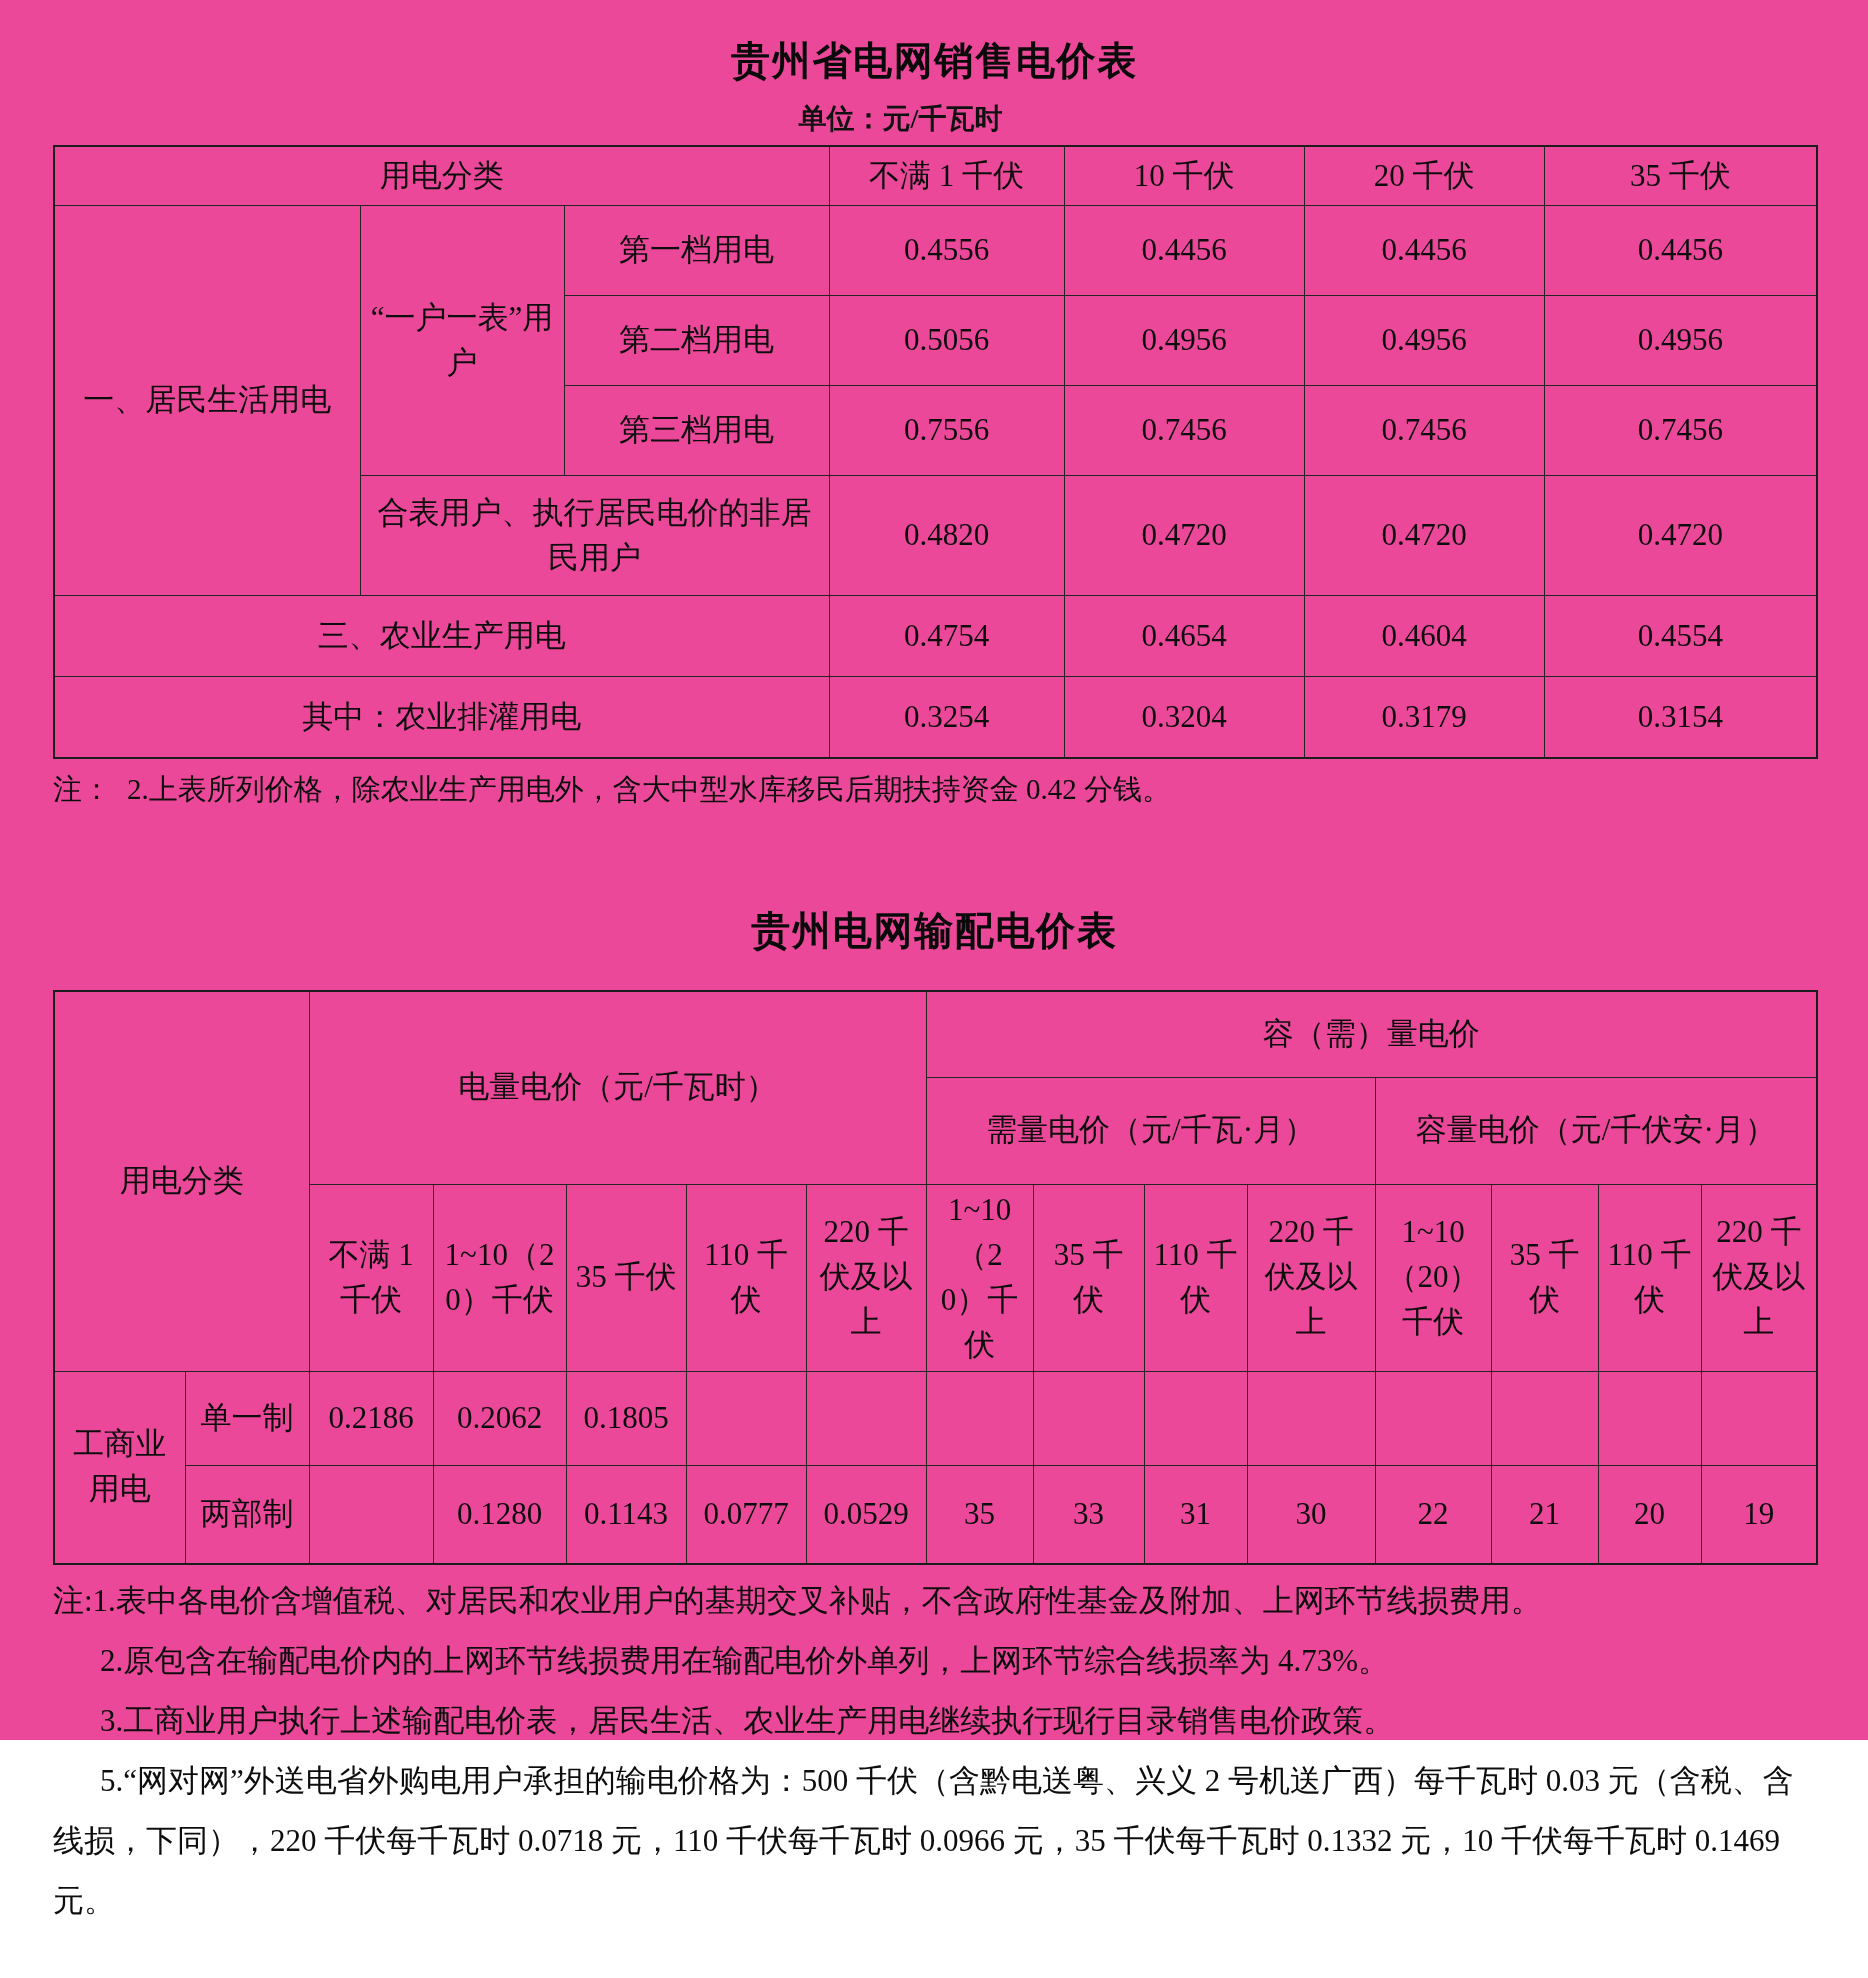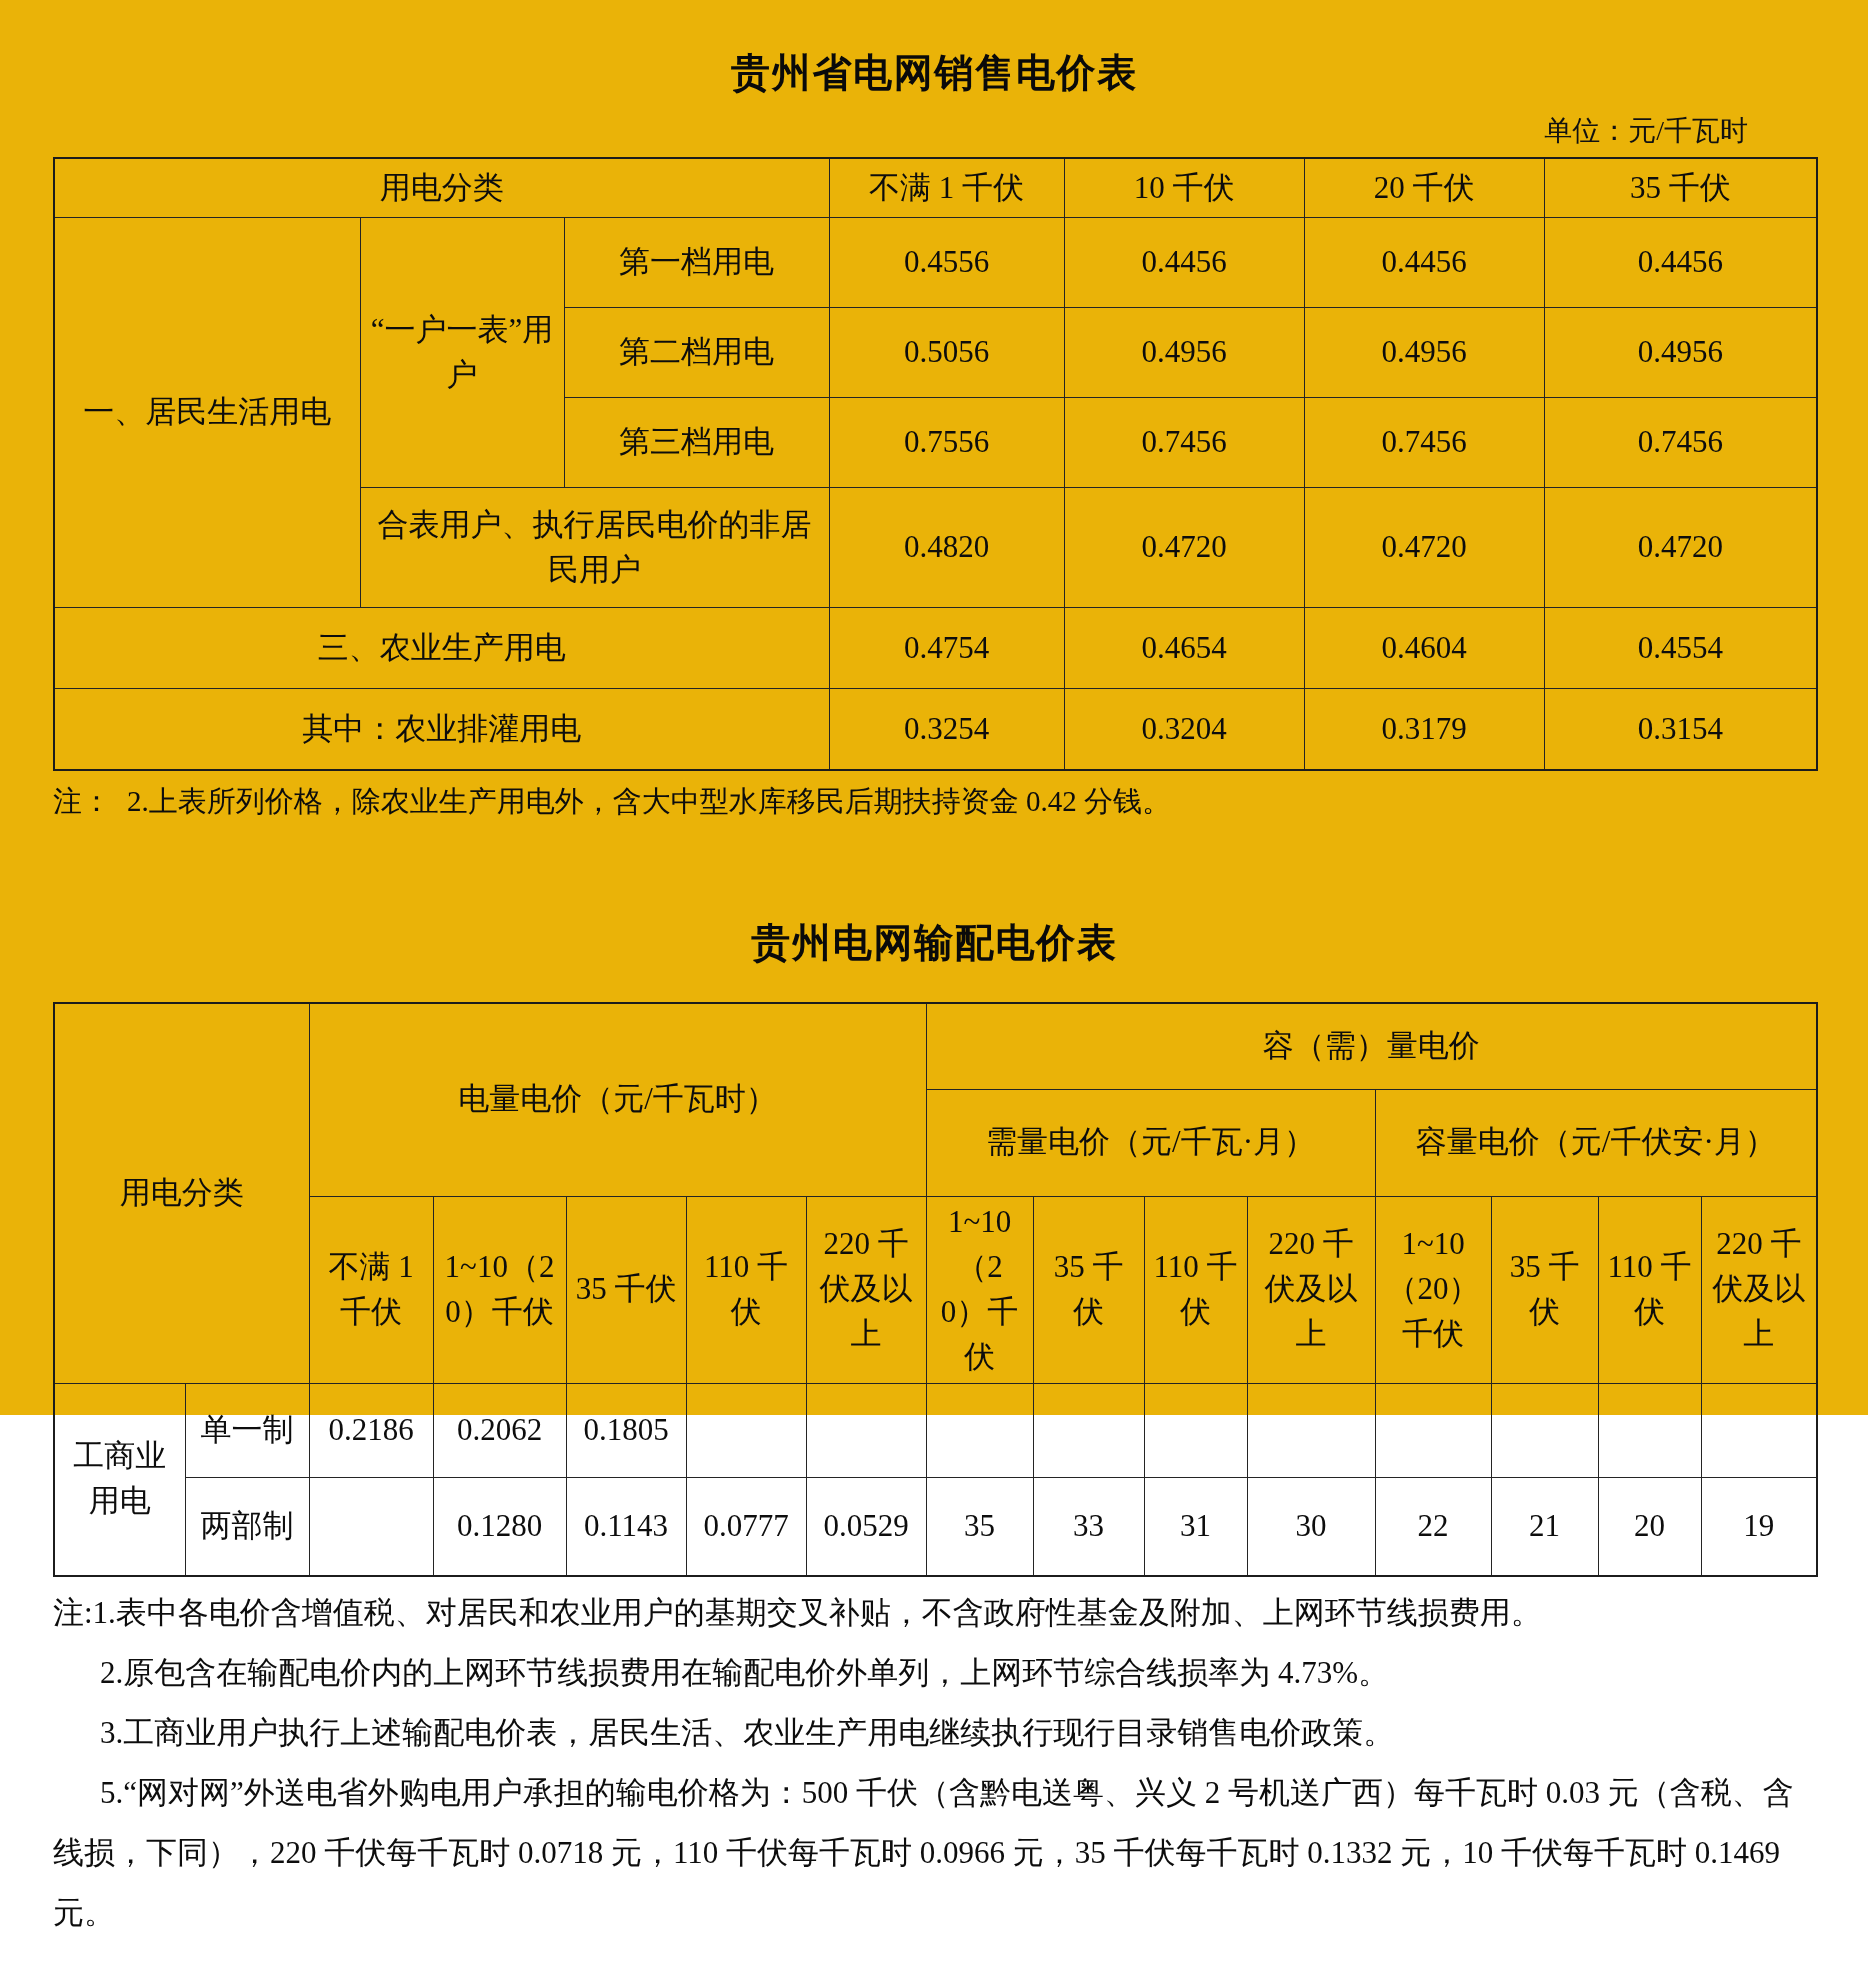--- a/index.html
+++ b/index.html
@@ -5,37 +5,38 @@
   * { margin:0; padding:0; box-sizing:border-box; }
   html,body { background:#ffffff; }
   body {
     width:1869px; height:1978px;
     font-family:"Liberation Serif","DejaVu Serif",serif;
     color:#000;
     overflow:hidden;
   }
   .page {
     position:relative;
-    width:1869px; height:1415px;
-    background:#eab308;
-    padding:46px 53px 0 53px;
+    width:1869px; height:1740px;
+    background:#ec4899;
+    padding:34px 53px 0 53px;
   }
   .doc-title {
     text-align:center;
     font-family:"Liberation Sans","DejaVu Sans",sans-serif;
     font-weight:700;
     font-size:39px;
     letter-spacing:1.7px;
     color:#0a0a0a;
   }
   .unit-row {
-    text-align:right;
+    text-align:center;
     font-size:28px;
     margin:12px 68px 6.8px 0;
     color:#111;
+    font-weight:bold;
   }
   table.price-table {
     border-collapse:collapse;
     table-layout:fixed;
     width:1763px;
     border:2.6px solid #1c1c1c;
   }
   table.price-table td {
     border:1.7px solid #242424;
     text-align:center;

